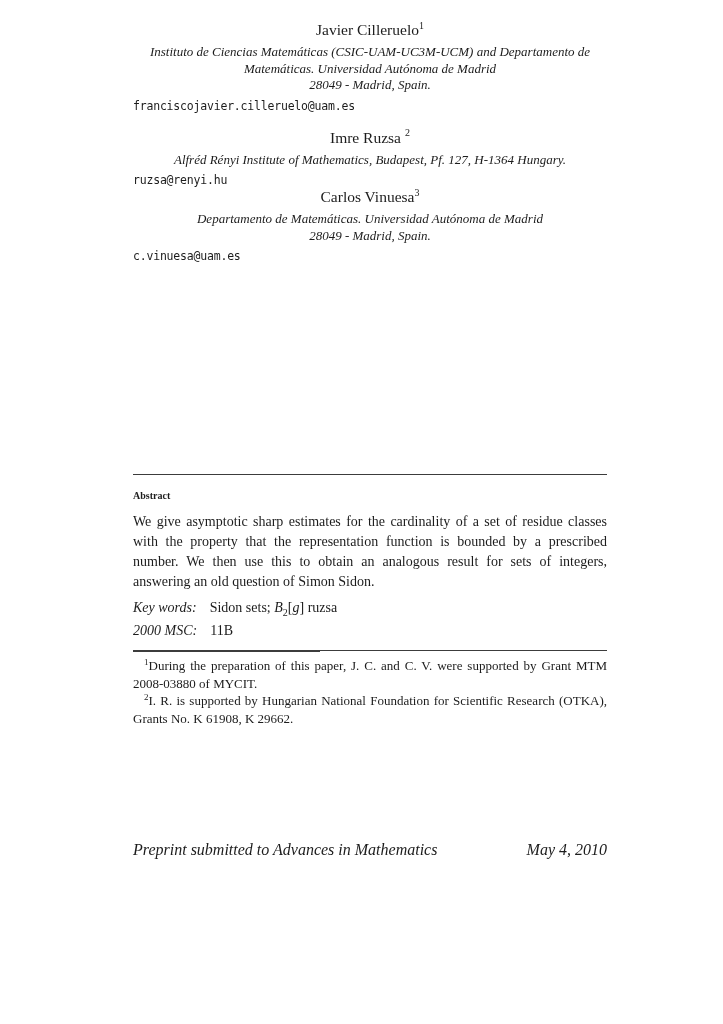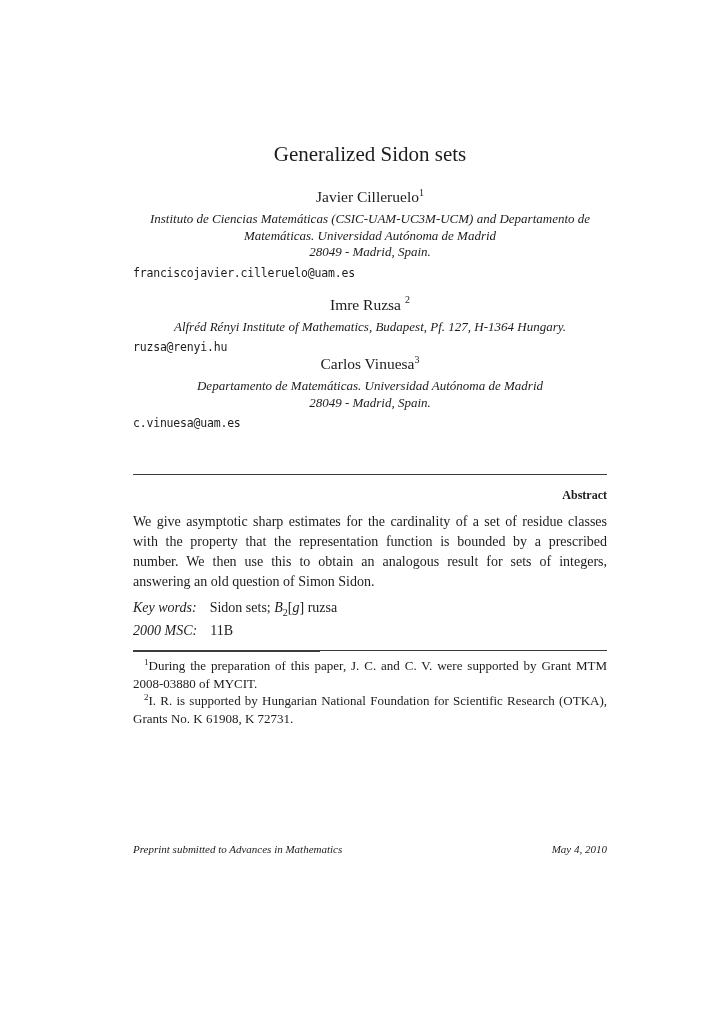--- a/index.html
+++ b/index.html
@@ -54,24 +54,23 @@
 
   
   .abstract-block { top: 474px; }
   .rule {
     border: none;
     border-top: 1px solid #3c3c3c;
     margin: 0;
   }
   .abstract-heading {
     margin-top: 11px;
-    font-size: 12px;
+    font-size: 10px;
     line-height: 19px;
     font-weight: bold;
-    text-align: right;
   }
   .abstract-body {
     margin-top: 7px;
     font-size: 14px;
     line-height: 20px;
     text-align: justify;
   }
   .meta-line {
     font-size: 14px;
     line-height: 18.5px;
@@ -103,33 +102,32 @@
   }
   .footnote:first-of-type { margin-top: 5px; }
   .footnote sup { font-size: 9px; line-height: 0; }
 
   
   .footer-block {
     top: 841px;
     display: flex;
     justify-content: space-between;
     font-style: italic;
-    font-size: 11px;
+    font-size: 16px;
     line-height: 17px;
     gap: 40px;
   }
 </style>
 </head>
 <body>
 
 <div class="page">
 
   <div class="col header-block">
 
-    <div class="paper-title">Generalized Sidon sets</div>
 
     <div class="author-name name-1"><span>Javier Cilleruelo</span><sup>1</sup></div>
     <div class="affiliation">
       <div>Instituto de Ciencias Matemáticas (CSIC-UAM-UC3M-UCM) and Departamento de</div>
       <div>Matemáticas. Universidad Autónoma de Madrid</div>
       <div>28049 - Madrid, Spain.</div>
     </div>
     <div class="email">franciscojavier.cilleruelo@uam.es</div>
 
     <div class="author-name name-2"><span>Imre Ruzsa</span><sup class="sup-gap">2</sup></div>
@@ -152,21 +150,21 @@
     <div class="abstract-heading">Abstract</div>
     <div class="abstract-body">We give asymptotic sharp estimates for the cardinality of a set of residue classes with the property that the representation function is bounded by a prescribed number. We then use this to obtain an analogous result for sets of integers, answering an old question of Simon Sidon.</div>
     <div class="meta-line keywords-line"><span class="meta-label">Key words:</span><span><span>Sidon sets; </span><span class="math-var">B</span><sub class="math-sub">2</sub><span>[</span><span class="math-var">g</span><span>]</span><span> ruzsa</span></span></div>
     <div class="meta-line"><span class="meta-label">2000 MSC:</span><span>11B</span></div>
     <hr class="rule rule-bottom">
   </div>
 
   <div class="col footnote-block">
     <hr class="footnote-rule">
     <p class="footnote"><sup>1</sup><span>During the preparation of this paper, J. C. and C. V. were supported by Grant MTM 2008-03880 of MYCIT.</span></p>
-    <p class="footnote"><sup>2</sup><span>I. R. is supported by Hungarian National Foundation for Scientific Research (OTKA), Grants No. K 61908, K 72731.</span></p>
+    <p class="footnote"><sup>2</sup><span>I. R. is supported by Hungarian National Foundation for Scientific Research (OTKA), Grants No. K 61908, K 29662.</span></p>
   </div>
 
   <div class="col footer-block">
     <span>Preprint submitted to Advances in Mathematics</span>
     <span>May 4, 2010</span>
   </div>
 
 </div>
 
 </body></html>

